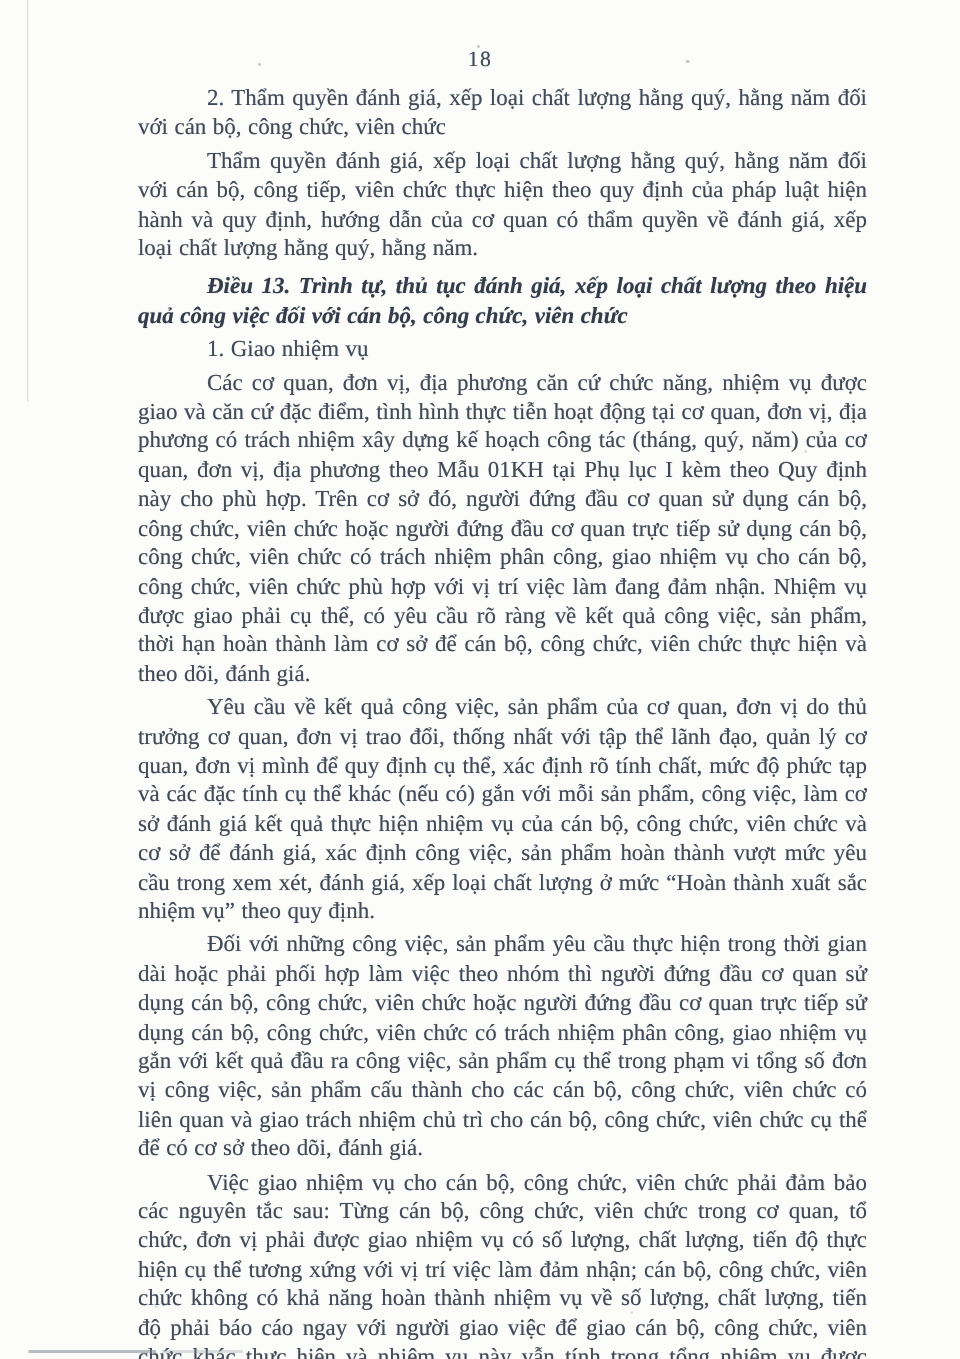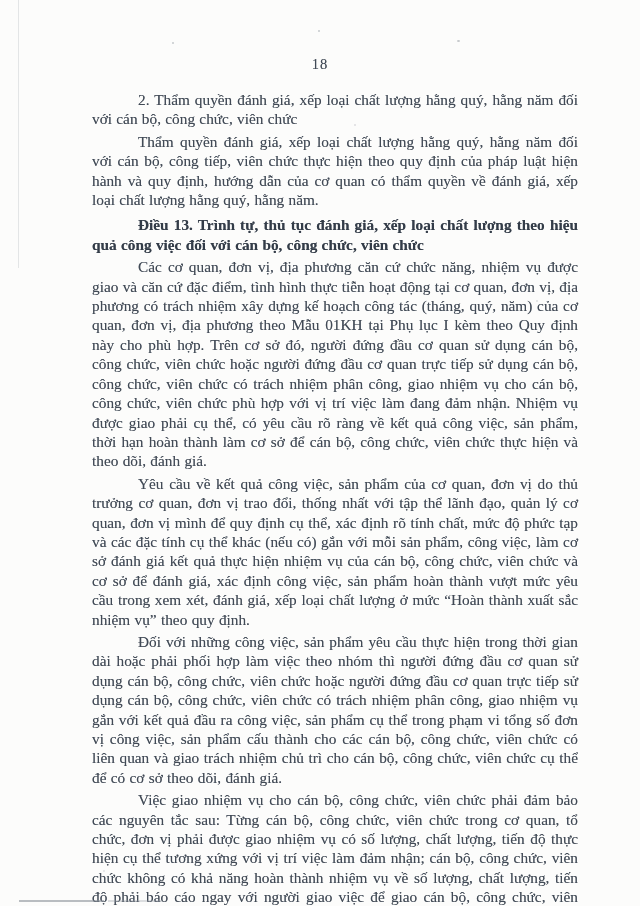--- a/index.html
+++ b/index.html
@@ -14,21 +14,21 @@
     overflow: hidden;
     font-family: "Liberation Serif", "DejaVu Serif", serif;
     color: var(--ink, #414a56);
   }
   .page {
     position: relative;
     width: 640px;
     height: 906px;
   }
   .page-number {
-    padding-top: 56px;
+    padding-top: 32px;
     margin: 0 0 4px 0;
     text-align: center;
     font-size: 14.5px;
     letter-spacing: 1px;
     color: var(--ink, #414a56);
     text-shadow: 0 0 0.5px rgba(65, 74, 86, 0.55);
   }
   .text-block {
     margin: 0 62px 0 92px; 
     font-size: 15.3px;
@@ -40,23 +40,24 @@
     margin: 0 0 3px 0;
     text-indent: 46px;
     word-spacing: 0.5px;
   }
   .para.heading-bold {
     font-weight: bold;
     color: var(--ink-bold, #333c48);
     margin-top: 6px;
     margin-bottom: 3px;
     text-shadow: 0 0 0.6px rgba(51, 60, 72, 0.55);
+    font-style: italic;
   }
   .para.subheading {
-    margin-top: 17px;
+    margin-top: 7px;
   }
   
   .scan-line-vertical {
     position: absolute;
     left: 18px;
     top: 0;
     width: 1px;
     height: 268px;
     background: rgba(168, 174, 182, 0.30);
   }
@@ -99,20 +100,21 @@
   <div class="page-number">18</div>
 
   <main class="text-block">
 
     <p class="para subheading">2. Thẩm quyền đánh giá, xếp loại chất lượng hằng quý, hằng năm đối với cán bộ, công chức, viên chức</p>
 
     <p class="para body">Thẩm quyền đánh giá, xếp loại chất lượng hằng quý, hằng năm đối với cán bộ, công tiếp, viên chức thực hiện theo quy định của pháp luật hiện hành và quy định, hướng dẫn của cơ quan có thẩm quyền về đánh giá, xếp loại chất lượng hằng quý, hằng năm.</p>
 
     <p class="para heading-bold">Điều 13. Trình tự, thủ tục đánh giá, xếp loại chất lượng theo hiệu quả công việc đối với cán bộ, công chức, viên chức</p>
 
+    <p class="para body">1. Giao nhiệm vụ</p>
 
     <p class="para body">Các cơ quan, đơn vị, địa phương căn cứ chức năng, nhiệm vụ được giao và căn cứ đặc điểm, tình hình thực tiễn hoạt động tại cơ quan, đơn vị, địa phương có trách nhiệm xây dựng kế hoạch công tác (tháng, quý, năm) của cơ quan, đơn vị, địa phương theo Mẫu 01KH tại Phụ lục I kèm theo Quy định này cho phù hợp. Trên cơ sở đó, người đứng đầu cơ quan sử dụng cán bộ, công chức, viên chức hoặc người đứng đầu cơ quan trực tiếp sử dụng cán bộ, công chức, viên chức có trách nhiệm phân công, giao nhiệm vụ cho cán bộ, công chức, viên chức phù hợp với vị trí việc làm đang đảm nhận. Nhiệm vụ được giao phải cụ thể, có yêu cầu rõ ràng về kết quả công việc, sản phẩm, thời hạn hoàn thành làm cơ sở để cán bộ, công chức, viên chức thực hiện và theo dõi, đánh giá.</p>
 
     <p class="para body">Yêu cầu về kết quả công việc, sản phẩm của cơ quan, đơn vị do thủ trưởng cơ quan, đơn vị trao đổi, thống nhất với tập thể lãnh đạo, quản lý cơ quan, đơn vị mình để quy định cụ thể, xác định rõ tính chất, mức độ phức tạp và các đặc tính cụ thể khác (nếu có) gắn với mỗi sản phẩm, công việc, làm cơ sở đánh giá kết quả thực hiện nhiệm vụ của cán bộ, công chức, viên chức và cơ sở để đánh giá, xác định công việc, sản phẩm hoàn thành vượt mức yêu cầu trong xem xét, đánh giá, xếp loại chất lượng ở mức “Hoàn thành xuất sắc nhiệm vụ” theo quy định.</p>
 
     <p class="para body">Đối với những công việc, sản phẩm yêu cầu thực hiện trong thời gian dài hoặc phải phối hợp làm việc theo nhóm thì người đứng đầu cơ quan sử dụng cán bộ, công chức, viên chức hoặc người đứng đầu cơ quan trực tiếp sử dụng cán bộ, công chức, viên chức có trách nhiệm phân công, giao nhiệm vụ gắn với kết quả đầu ra công việc, sản phẩm cụ thể trong phạm vi tổng số đơn vị công việc, sản phẩm cấu thành cho các cán bộ, công chức, viên chức có liên quan và giao trách nhiệm chủ trì cho cán bộ, công chức, viên chức cụ thể để có cơ sở theo dõi, đánh giá.</p>
 
     <p class="para body">Việc giao nhiệm vụ cho cán bộ, công chức, viên chức phải đảm bảo các nguyên tắc sau: Từng cán bộ, công chức, viên chức trong cơ quan, tổ chức, đơn vị phải được giao nhiệm vụ có số lượng, chất lượng, tiến độ thực hiện cụ thể tương xứng với vị trí việc làm đảm nhận; cán bộ, công chức, viên chức không có khả năng hoàn thành nhiệm vụ về số lượng, chất lượng, tiến độ phải báo cáo ngay với người giao việc để giao cán bộ, công chức, viên chức khác thực hiện và nhiệm vụ này vẫn tính trong tổng nhiệm vụ được giao, làm cơ sở đánh giá kết quả thực hiện nhiệm vụ.</p>
   </main>
 

